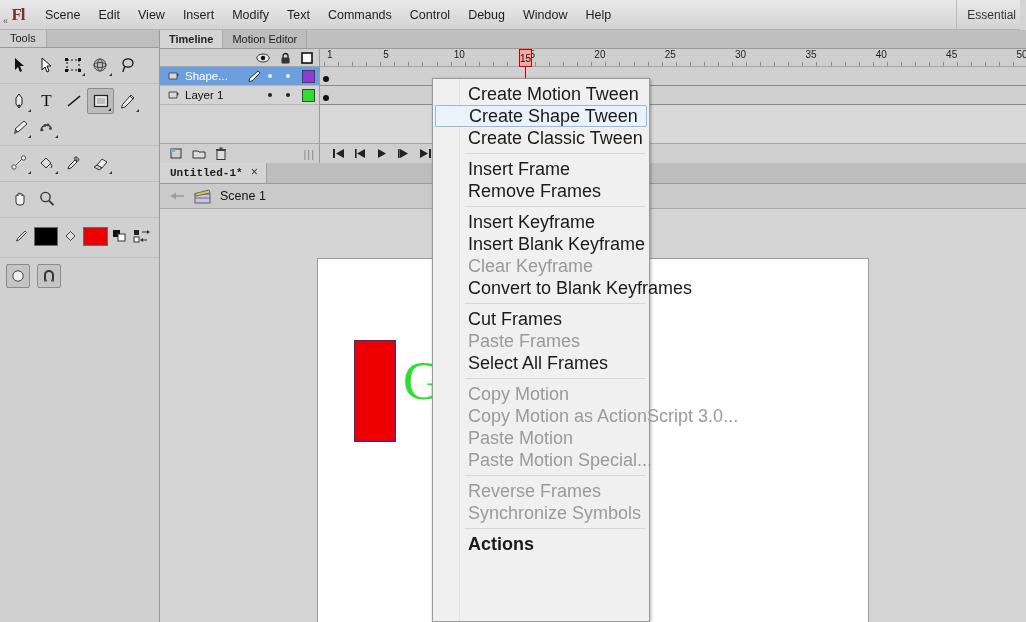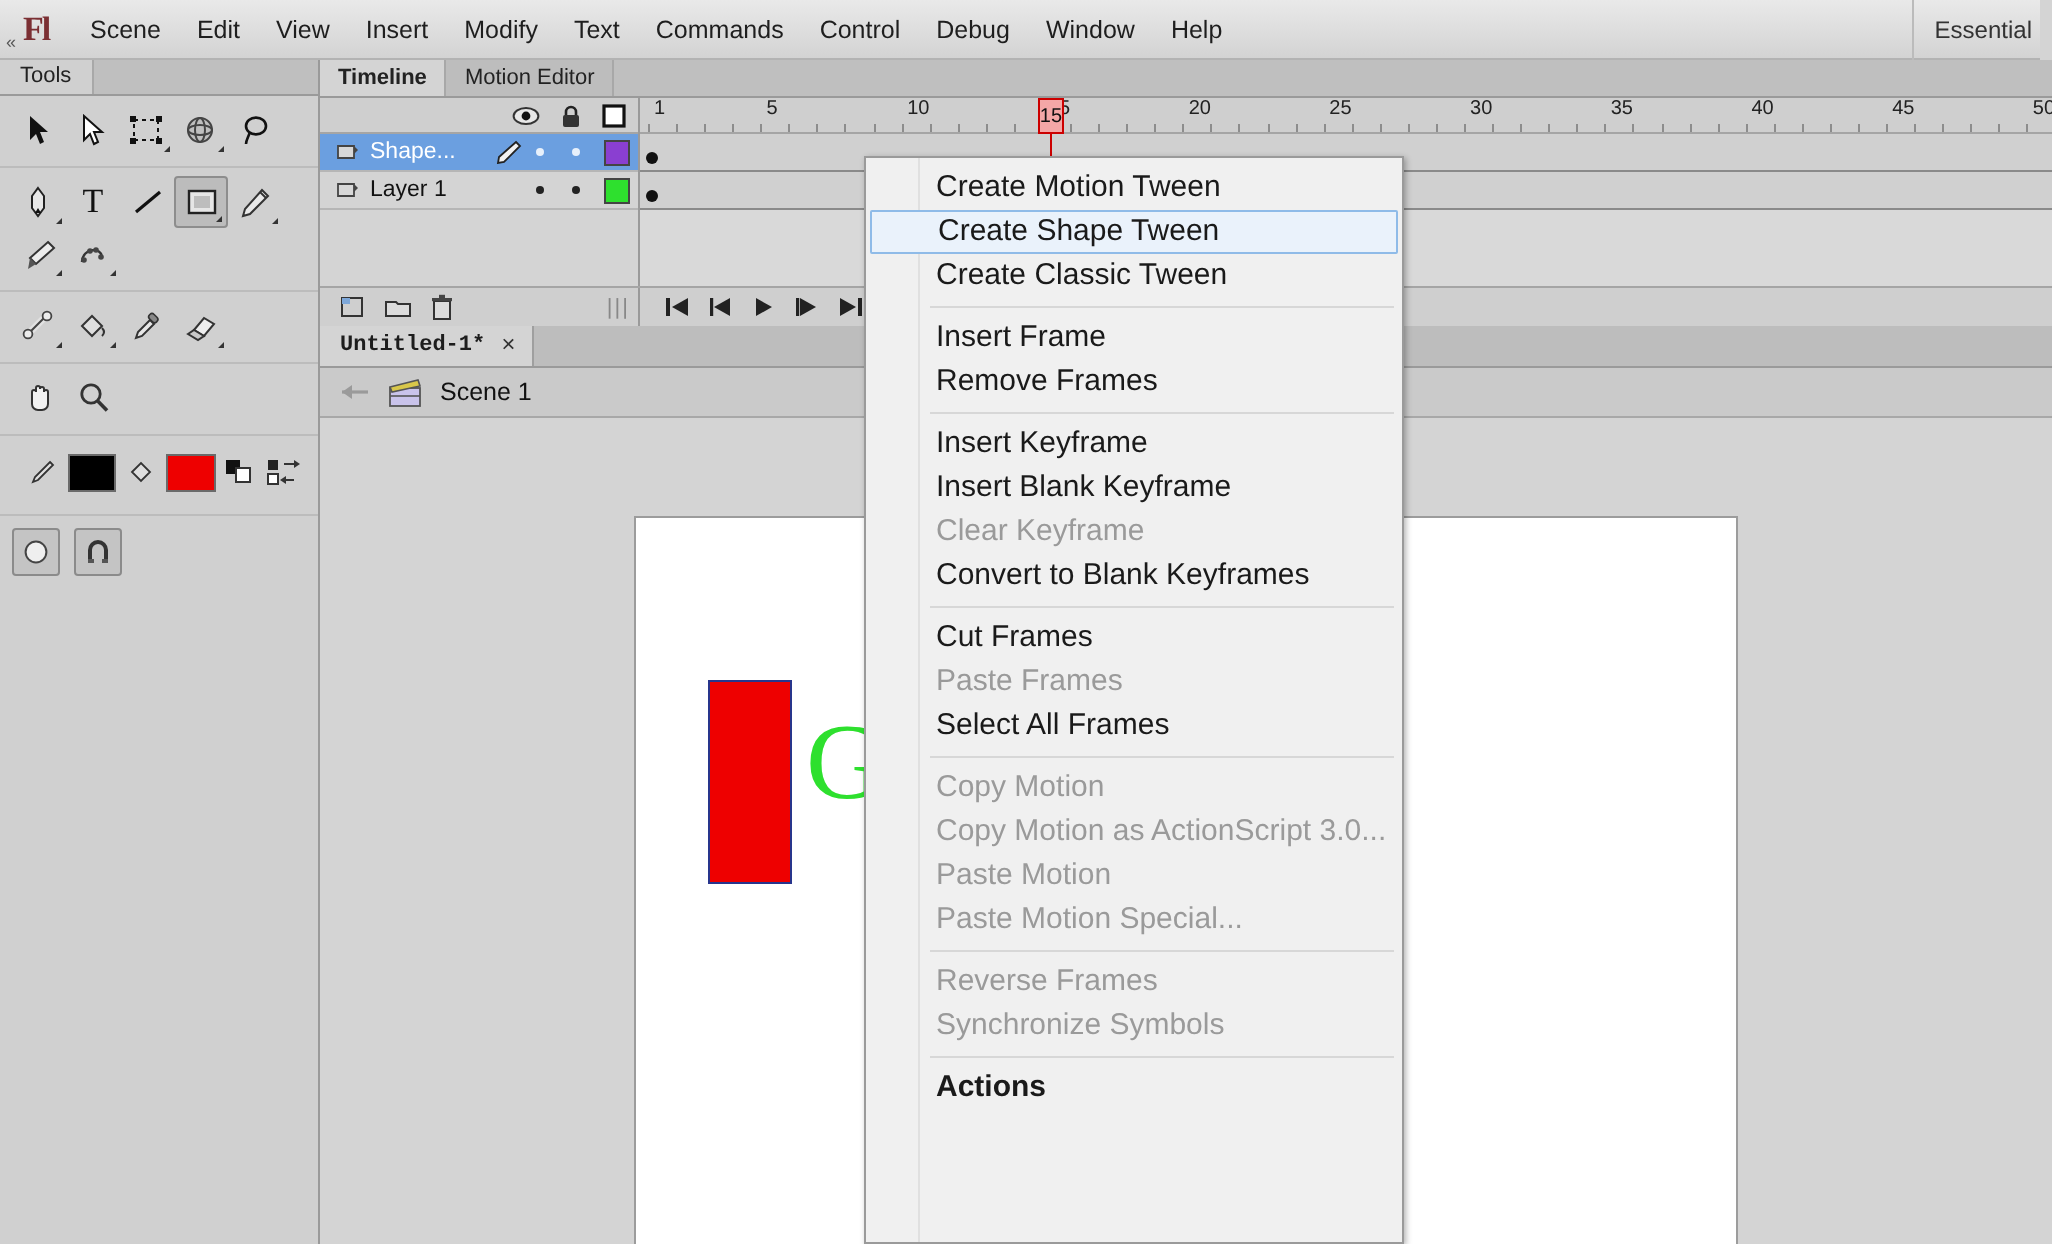--- a/index.html
+++ b/index.html
@@ -169,24 +169,24 @@
     position: absolute; left: 36px; top: 81px; width: 42px; height: 102px;
     background: #ee0000; border: 1px solid #28358c;
   }
   .shape-g {
     position: absolute; left: 85px; top: 95px;
     font-size: 54px; color: #2ee02e; font-family: "Liberation Serif", serif; line-height: 1;
   }
 
   
   .ctx-menu {
-    position: absolute; left: 432px; top: 78px; width: 270px; height: 544px;
+    position: absolute; left: 432px; top: 78px; width: 218px; height: 544px;
     background: #f0f0f0; border: 1px solid #9a9a9a;
     box-shadow: 1px 1px 3px rgba(0,0,0,0.3); z-index: 50;
-    font-size: 15px; color: #1a1a1a;
+    font-size: 18px; color: #1a1a1a;
   }
   .ctx-gutter {
     position: absolute; left: 0; top: 0; width: 27px; height: 100%;
     background: #f0f0f0; border-right: 1px solid #e0e0e0;
   }
   .ctx-list { position: relative; padding: 4px 0 0 0; }
   .ctx-item {
     height: 22px; line-height: 22px; padding-left: 35px; white-space: nowrap;
     position: relative; cursor: default;
   }

